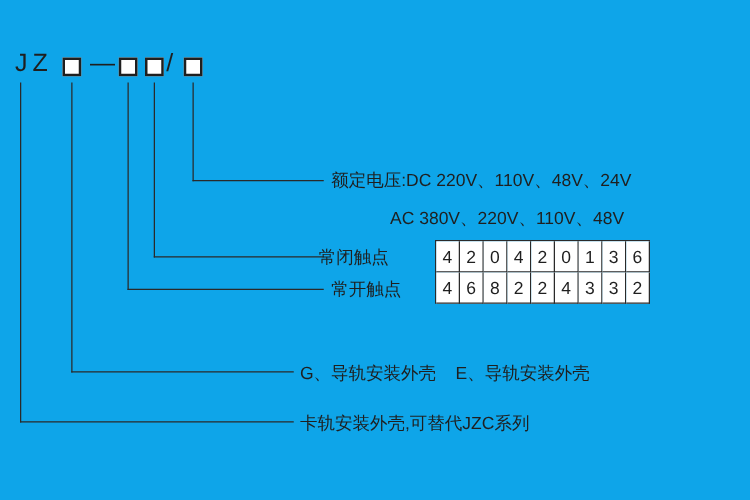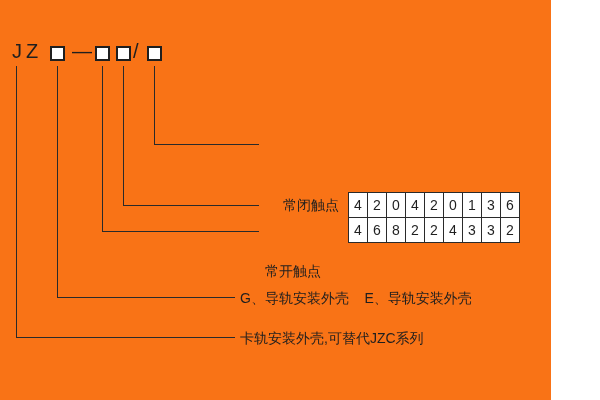--- a/index.html
+++ b/index.html
@@ -1,17 +1,17 @@
 <!DOCTYPE html>
 <html><head>
 <meta charset="utf-8">
 <style>
   html,body { margin:0; padding:0; background:#ffffff; }
   .canvas {
-    position:relative; width:551px; height:400px; background:#f97316;
+    position:relative; width:600px; height:400px; background:#0ea5e9;
     font-family:"Liberation Sans","DejaVu Sans",sans-serif; color:#1f1f1f;
     overflow:hidden;
   }
   
   .model-part { position:absolute; font-size:20px; letter-spacing:4px; color:#1f1f1f; }
   .model-box {
     position:absolute; width:15px; height:15px;
     border:2px solid #1f1f1f; box-sizing:border-box; background:#fff;
   }
   
@@ -46,22 +46,24 @@
   <span class="model-box" style="left:116px; top:46px;"></span>
   <span class="model-part" style="left:133px; top:40px;">/</span>
   <span class="model-box" style="left:147px; top:46px;"></span>
 
   <div class="connector" style="left:154px; top:66px; width:104px; height:78px;"></div>
   <div class="connector" style="left:123px; top:66px; width:135px; height:139px;"></div>
   <div class="connector" style="left:102px; top:66px; width:156px; height:165px;"></div>
   <div class="connector" style="left:57px;  top:66px; width:177px; height:231px;"></div>
   <div class="connector" style="left:16px;  top:66px; width:218px; height:271px;"></div>
 
-  <div class="label" style="left:255px; top:197px;margin-left:28px;">常闭触点</div>
-  <div class="label" style="left:265px; top:223px;margin-top:40px;">常开触点</div>
+  <div class="label" style="left:265px; top:136px;">额定电压:DC 220V、110V、48V、24V</div>
+  <div class="label" style="left:312px; top:166px;">AC 380V、220V、110V、48V</div>
+  <div class="label" style="left:255px; top:197px;">常闭触点</div>
+  <div class="label" style="left:265px; top:223px;">常开触点</div>
   <div class="label" style="left:240px; top:290px;">G、导轨安装外壳    E、导轨安装外壳</div>
   <div class="label" style="left:240px; top:330px;">卡轨安装外壳,可替代JZC系列</div>
 
   <div class="dtable">
     <div class="dcell">4</div>
     <div class="dcell">2</div>
     <div class="dcell">0</div>
     <div class="dcell">4</div>
     <div class="dcell">2</div>
     <div class="dcell">0</div>

